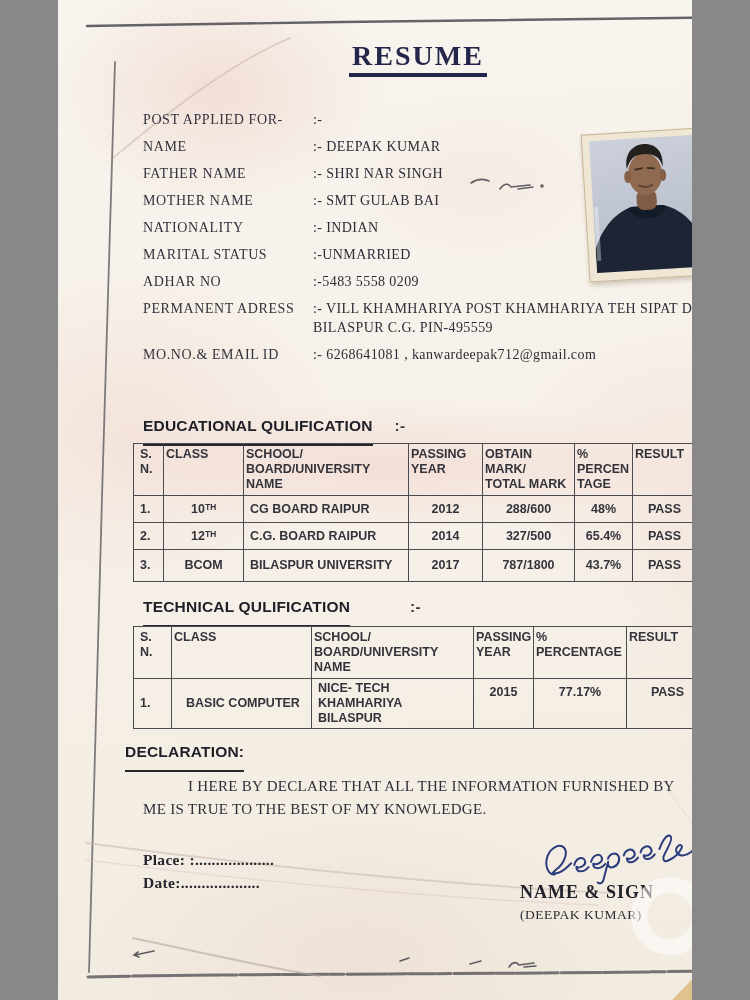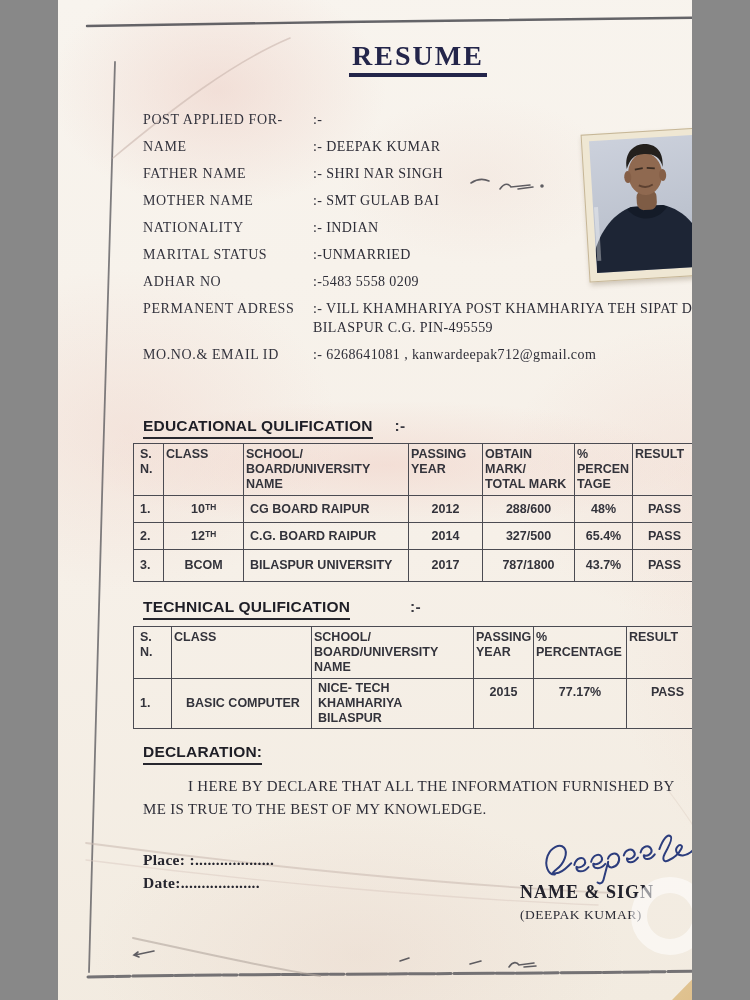--- a/index.html
+++ b/index.html
@@ -32,21 +32,21 @@
   
   .fields { position:absolute; left:85px; top:110px; width:640px; color:#2f2f39; }
   .prow { display:flex; align-items:flex-start; margin-bottom:8px; min-height:19px; }
   .plabel { flex:0 0 170px; font-size:14px; letter-spacing:.6px; line-height:19px; color:#33333d; }
   .pvalue { font-size:14px; letter-spacing:.4px; line-height:19px; color:#2d2d37; max-width:425px; }
   .addr   { line-height:19px; }
 
   
   .sec-head { position:absolute; font-family:"Liberation Sans",sans-serif; font-weight:bold;
     font-size:15.5px; color:#1e1e26; letter-spacing:.2px; }
-  .sec-head .hd { display:inline-block; border-bottom:2.5px solid #27272e; padding-bottom:2px;text-align:right; }
+  .sec-head .hd { display:inline-block; border-bottom:2.5px solid #27272e; padding-bottom:9px;text-align:right; }
   .sec-head .cl { margin-left:22px; font-weight:bold; color:#3a3a42; }
 
   
   table { border-collapse:collapse; table-layout:fixed; position:absolute;
           font-family:"Liberation Sans",sans-serif; color:#33333b; }
   th, td { border:1.6px solid #4b4b52; white-space:pre-line; overflow:hidden; }
   th { font-size:12.5px; font-weight:bold; text-align:left; vertical-align:top; padding:3px 2px; line-height:15px; }
   td { font-size:12.5px; font-weight:bold; text-align:center; vertical-align:middle; padding:2px 3px; line-height:15px; }
   th.ta-l, td.ta-l { text-align:left; padding-left:6px; }
   #edu-table  { left:75px; top:443px; width:563px; }
@@ -284,21 +284,21 @@
           <td class="ta-l" style="padding-left:14px;">BASIC COMPUTER</td>
           <td class="ta-l">NICE- TECH KHAMHARIYA
 BILASPUR</td>
           <td style="vertical-align:top; padding-top:6px;">2015</td>
           <td style="vertical-align:top; padding-top:6px;">77.17%</td>
           <td style="vertical-align:top; padding-top:6px;">PASS</td>
         </tr>
       </tbody>
     </table>
 
-    <div class="sec-head" style="left:85px; top:743px;">
+    <div class="sec-head" style="left:67px; top:743px;">
       <span class="hd">DECLARATION:</span>
     </div>
     <div class="decl-text">I HERE BY DECLARE THAT ALL THE INFORMATION FURNISHED BY ME IS TRUE TO THE BEST OF MY KNOWLEDGE.</div>
 
     <div class="place-date">
       <div>Place: :...................</div>
       <div>Date:...................</div>
     </div>
 
     <div class="sign-block">

